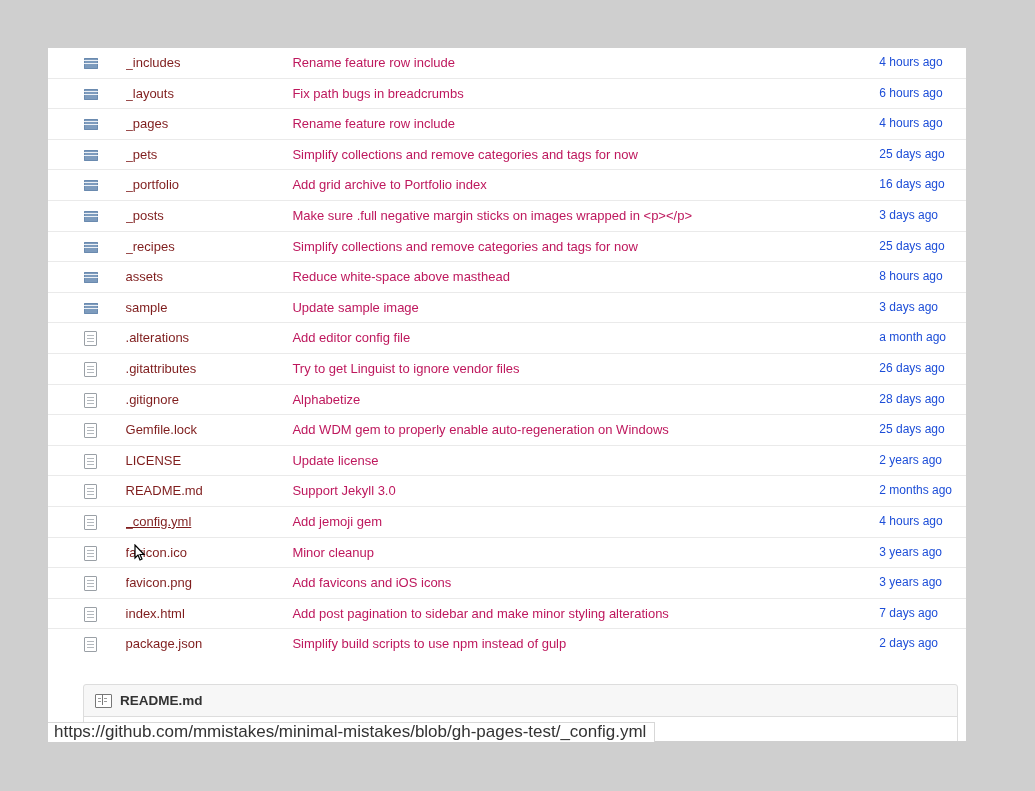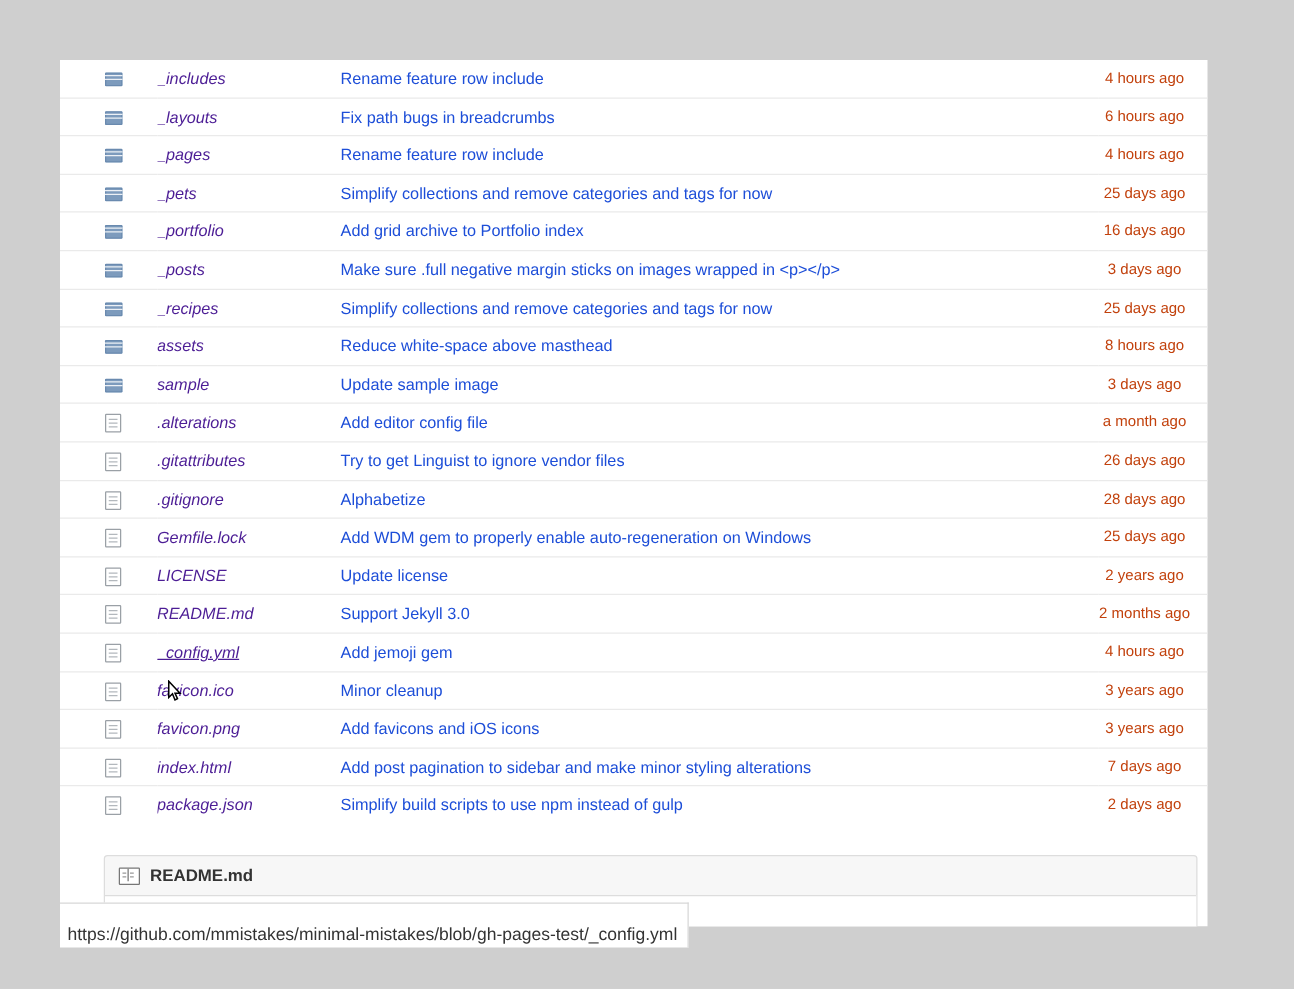--- a/index.html
+++ b/index.html
@@ -64,35 +64,35 @@
   }
   td.c-name {
     width: 148px;
   }
   td.c-msg {
     width: 610px;
     color: #555;
     font-size: 13px;
   }
   td.c-age {
-    text-align: center;
+    text-align: left;
     padding-right: 14px;
-    color: #c2410c;
+    color: #1d4ed8;
     font-size: 12px;
   }
 
   .name-link {
-    color: #4c1d95;
+    color: #7f1d1d;
     text-decoration: none;
     font-size: 13px;
-    font-style: italic;
   }
   .msg-link {
-    color: #1d4ed8;
+    color: #be185d;
     text-decoration: none;
+    margin-left: 20px;
   }
 
   
   .hovered .name-link {
     text-decoration: underline;
   }
 
   
   .icon {
     display: inline-block;
@@ -206,24 +206,24 @@
 
   
   .status-bar {
     position: absolute;
     left: 48px;
     top: 722px;
     height: 19px;
     background: #ffffff;
     border-top: 1px solid #d7d7d7;
     border-right: 1px solid #d7d7d7;
-    padding: 16px 8px 0 6px;
+    padding: 0 8px 0 6px;
     display: flex;
-    align-items: flex-start;
-    font-size: 14px;
+    align-items: flex-end;
+    font-size: 17px;
     color: #333;
     font-family: "Liberation Sans", sans-serif;
   }
 
   
   .cursor {
     position: absolute;
     left: 130px;
     top: 544px;
     width: 16px;

